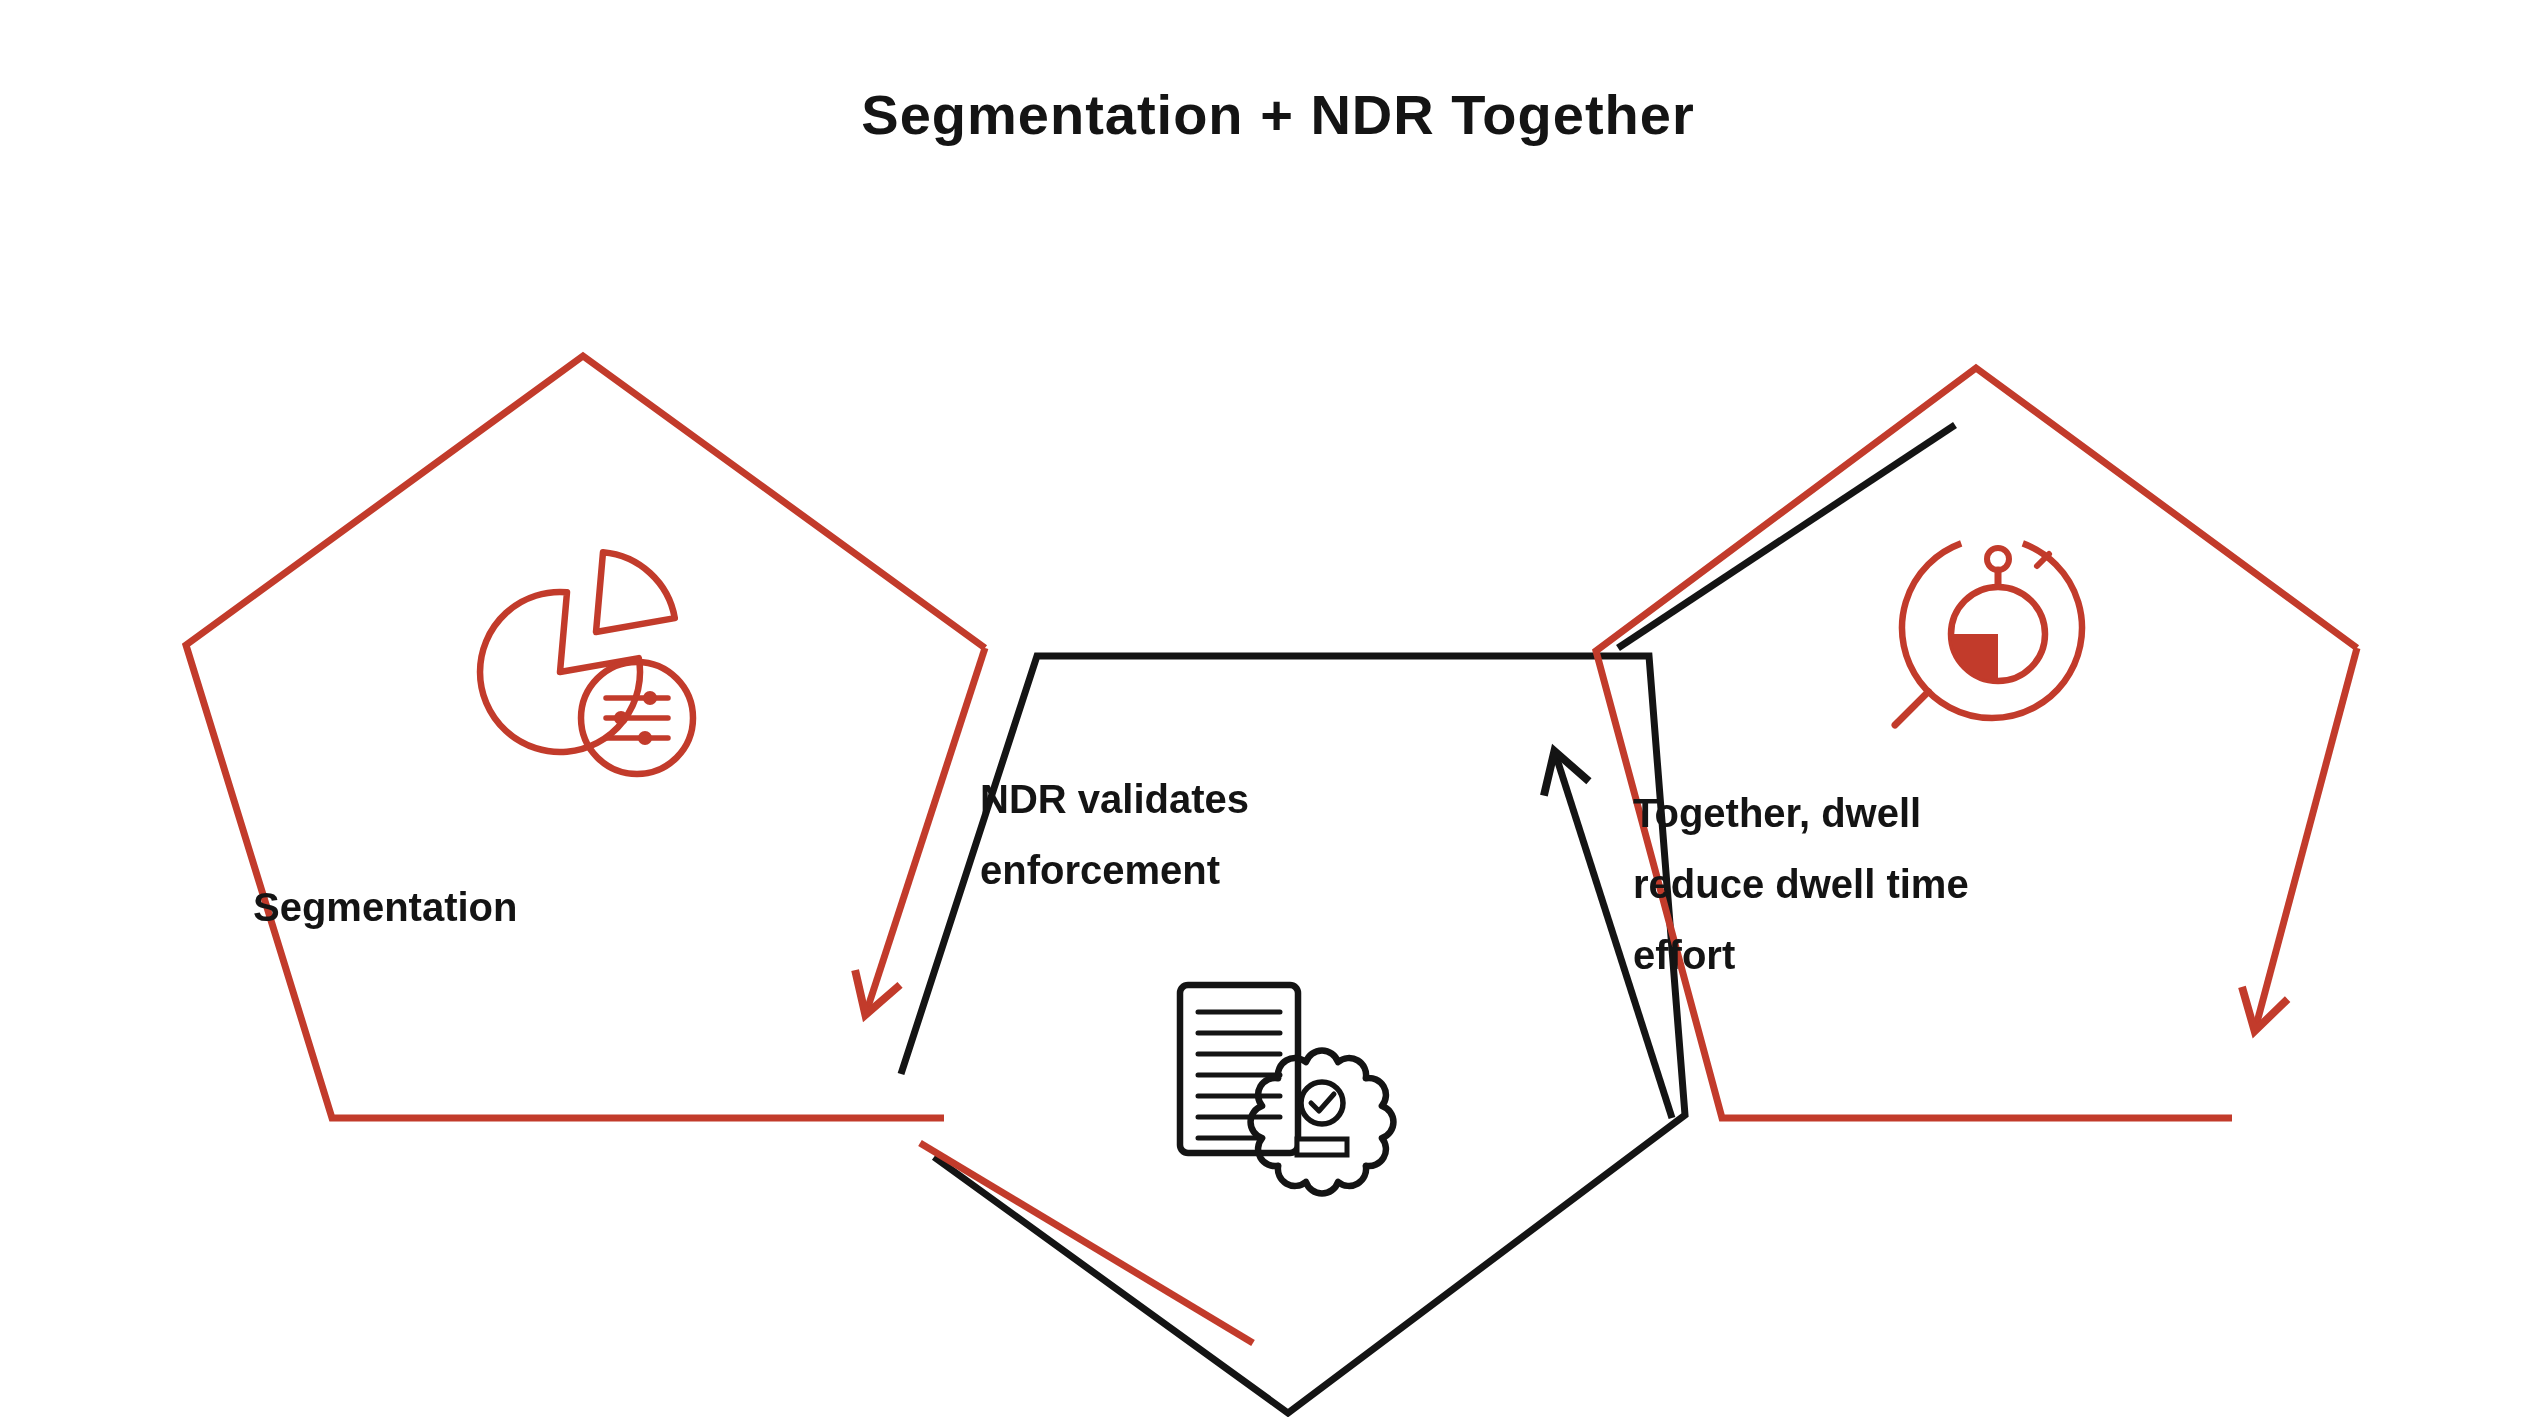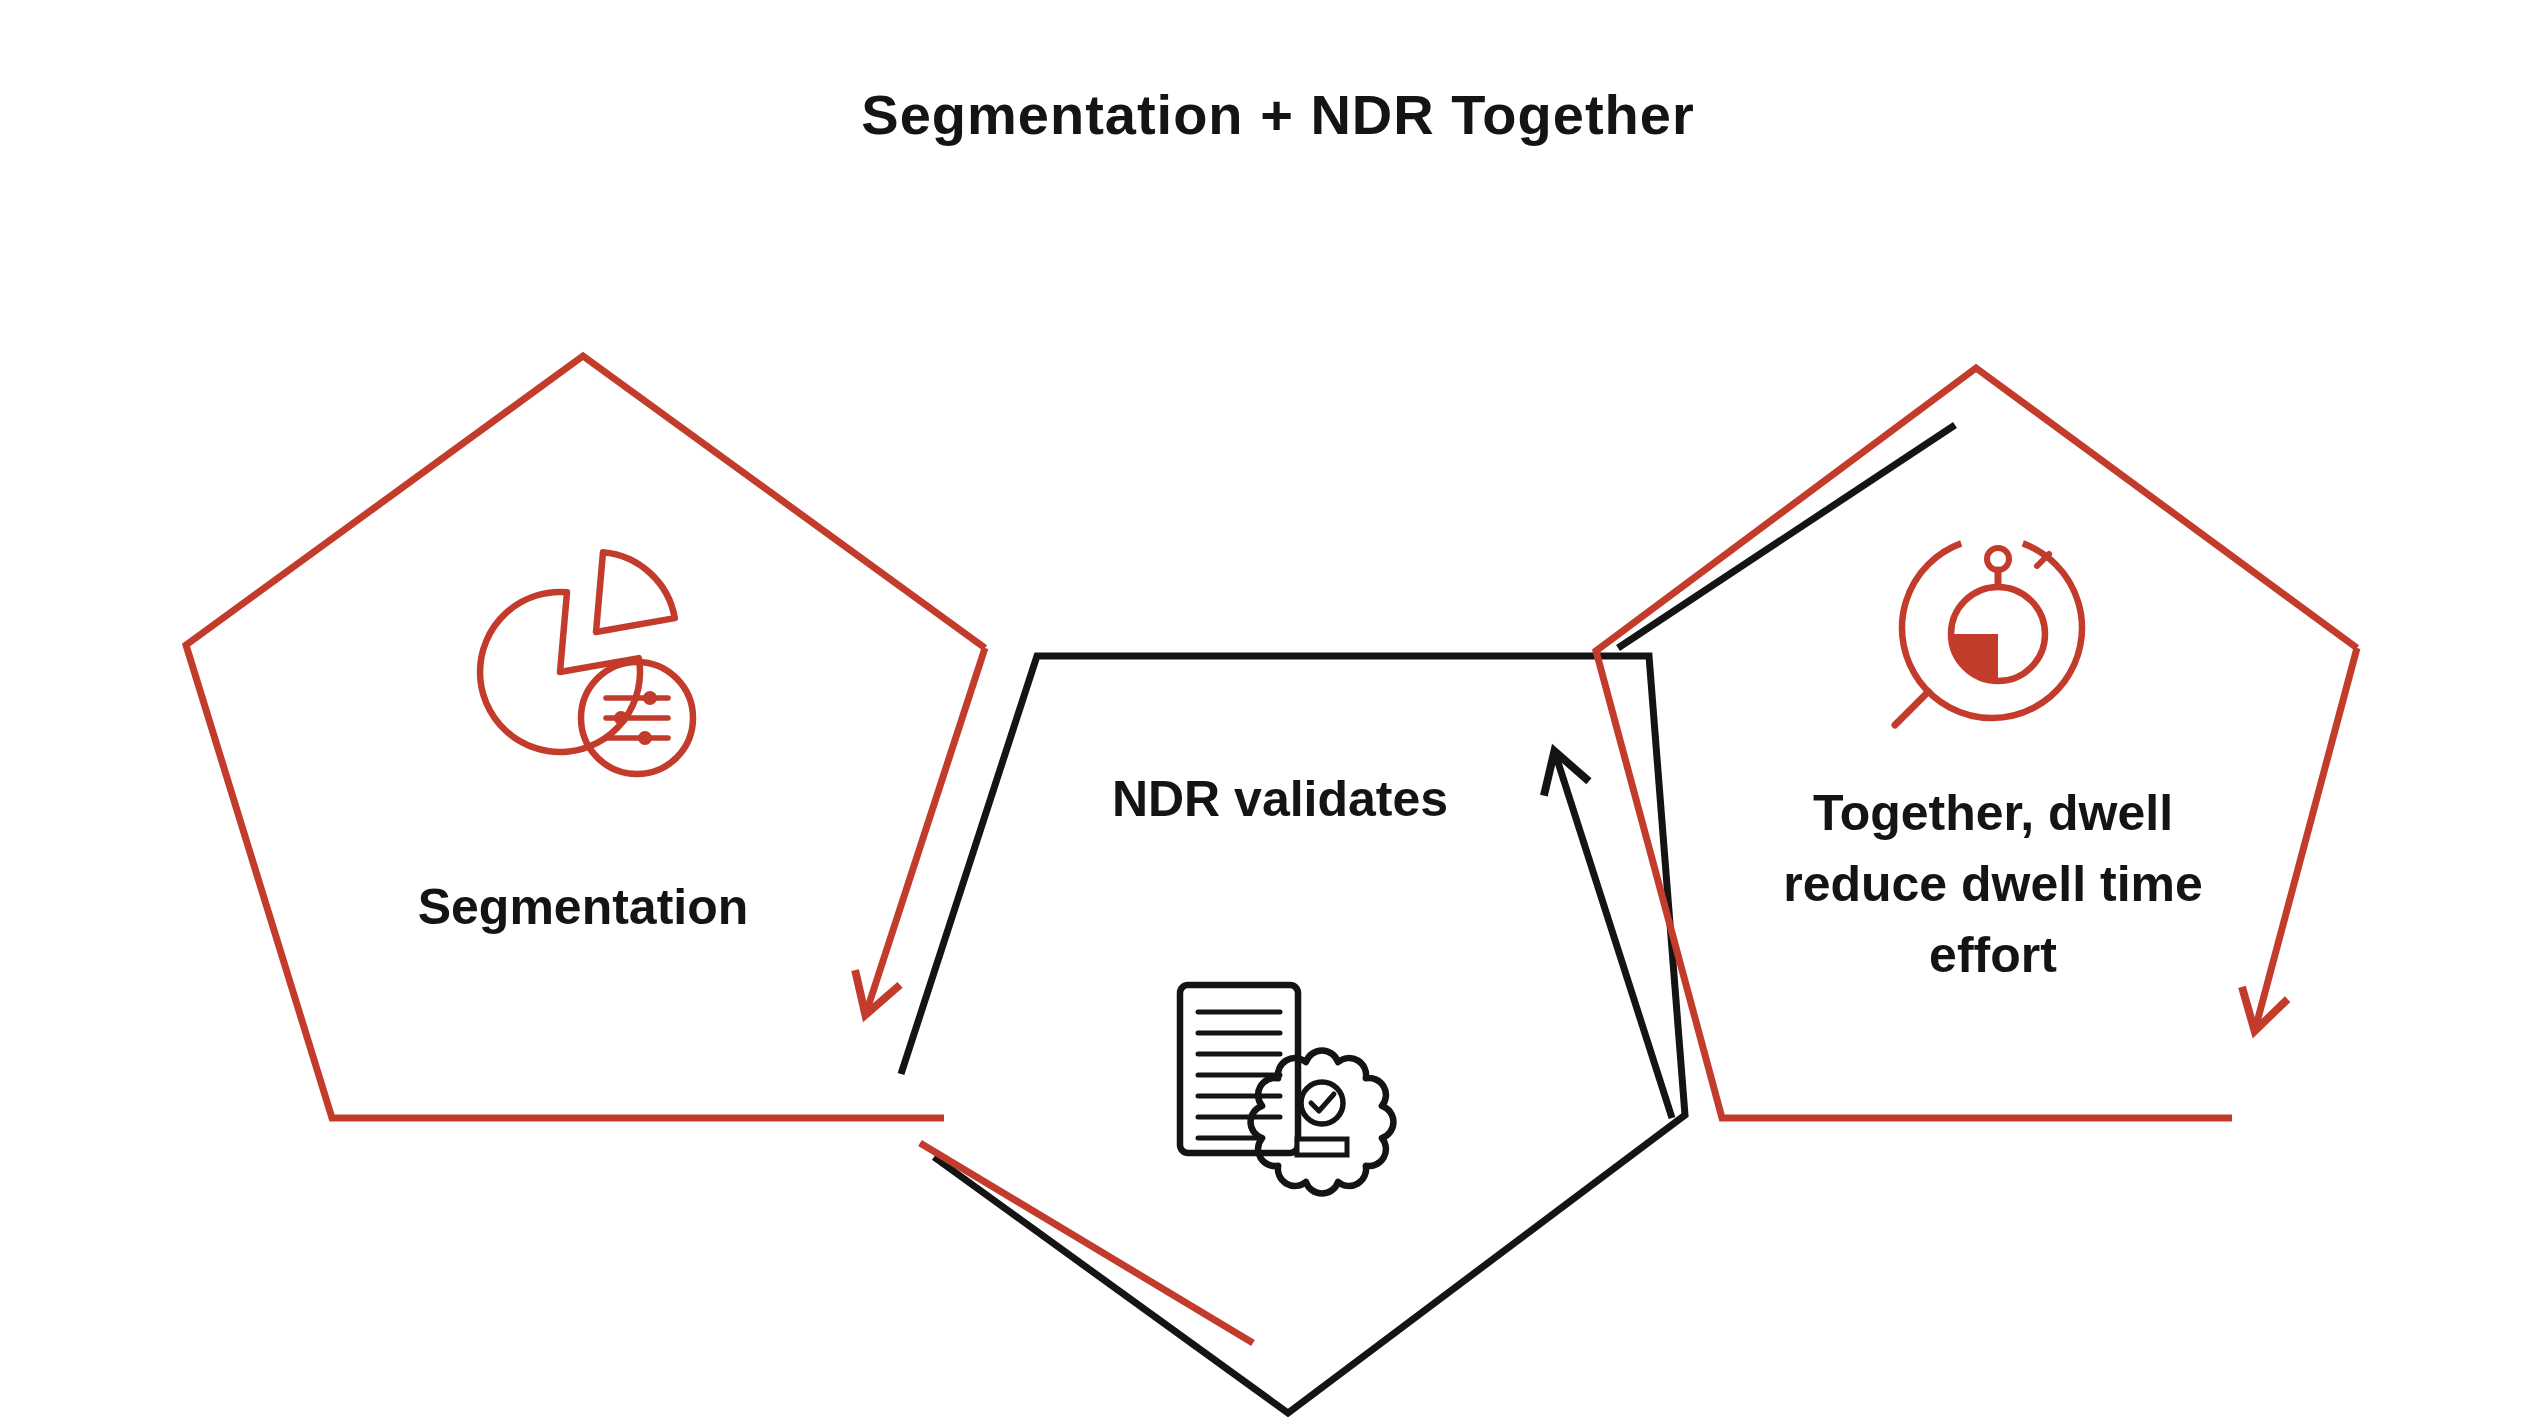--- a/index.html
+++ b/index.html
@@ -31,24 +31,24 @@
   }
   svg.diagram{position:absolute;left:0;top:0;width:2540px;height:1417px;}
   .stroke-red{stroke:var(--accent-red);}
   .stroke-ink{stroke:var(--ink);}
   .fill-red{fill:var(--accent-red);}
   .shape{fill:none;stroke-width:7;stroke-linejoin:miter;stroke-miterlimit:10;}
   .icon-stroke{fill:none;stroke-width:6.5;stroke-linejoin:round;}
   .thin{stroke-width:5.5;stroke-linecap:round;}
   .node-label{
     position:absolute;
-    text-align:center;
+    text-align:left;
     font-weight:700;
     color:var(--ink);
-    font-size:50px;
+    font-size:40px;
     line-height:71px;
   }
   .node-label span{display:block;}
   #label-segmentation{left:253px;top:872px;width:660px;}
   #label-ndr{left:980px;top:764px;width:600px;}
   #label-together{left:1633px;top:778px;width:720px;}
 </style>
 </head>
 <body>
 
@@ -128,20 +128,21 @@
       <path class="stroke-red" fill="none" stroke-width="6" stroke-linecap="round" d="M 2037 566 L 2049 554"></path>
     </g>
   </svg>
 
   <div class="node-label" id="label-segmentation">
     <span>Segmentation</span>
   </div>
 
   <div class="node-label" id="label-ndr">
     <span>NDR validates</span>
+    <span>enforcement</span>
   </div>
 
   <div class="node-label" id="label-together">
     <span>Together, dwell</span>
     <span>reduce dwell time</span>
     <span>effort</span>
   </div>
 
 </div>
 

